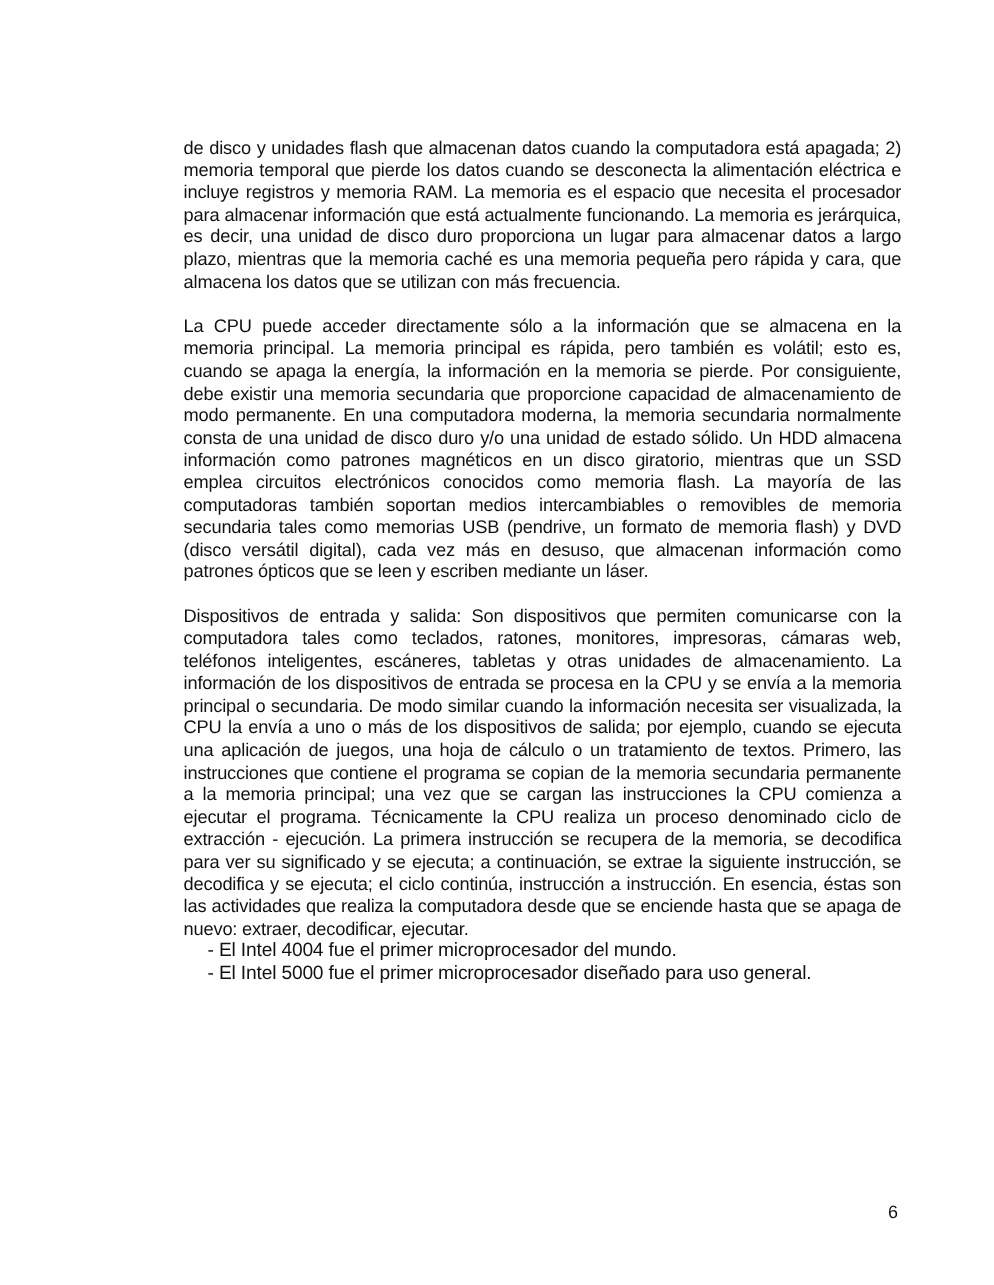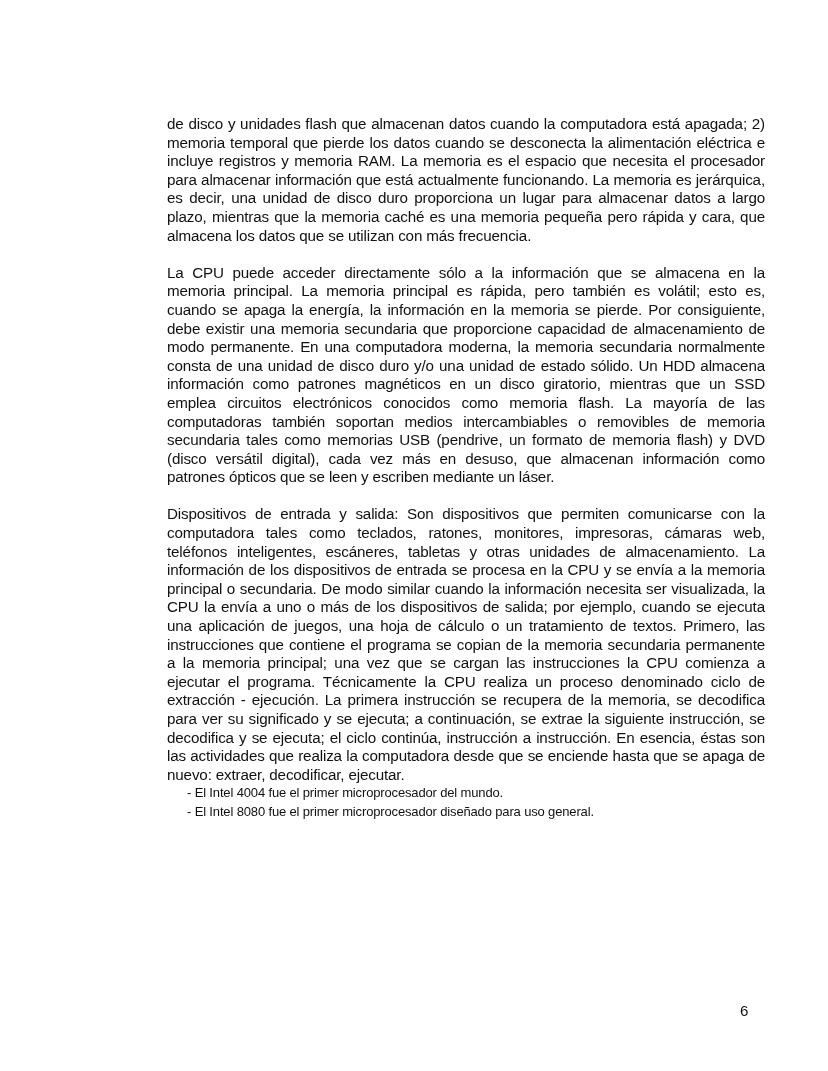--- a/index.html
+++ b/index.html
@@ -10,42 +10,42 @@
     body {
       width: 828px;
       height: 1071px;
       position: relative;
       overflow: hidden;
       font-family: "Liberation Sans", sans-serif;
       color: #111111;
     }
     .page {
       position: absolute;
-      left: 167px;
+      left: 153px;
       top: 115px;
       width: 598px;
     }
     .para {
       font-size: 15.2px;
       line-height: 18.6px;
       text-align: justify;
       margin: 0;
       letter-spacing: -0.15px;
     }
     .para.gap {
       margin-bottom: 18.6px;
     }
     .para b {
       font-weight: normal;
     }
     .list {
       list-style: none;
       margin: 0;
       padding: 0 0 0 20px;
-      font-size: 13px;
+      font-size: 16px;
       line-height: 18.6px;
       letter-spacing: -0.15px;
     }
     .list li {
       margin: 0;
     }
     .page-number {
       position: absolute;
       left: 740px;
       top: 1002px;
@@ -60,17 +60,17 @@
 <div class="page">
   <p class="para gap">de disco y unidades flash que almacenan datos cuando la computadora está apagada; 2) memoria temporal que pierde los datos cuando se desconecta la alimentación eléctrica e incluye registros y memoria RAM. La memoria es el espacio que necesita el procesador para almacenar información que está actualmente funcionando. La memoria es jerárquica, es decir, una unidad de disco duro proporciona un lugar para almacenar datos a largo plazo, mientras que la memoria caché es una memoria pequeña pero rápida y cara, que almacena los datos que se utilizan con más frecuencia.</p>
 
   <p class="para gap">La CPU puede acceder directamente sólo a la información que se almacena en la memoria principal. La memoria principal es rápida, pero también es volátil; esto es, cuando se apaga la energía, la información en la memoria se pierde. Por consiguiente, debe existir una memoria secundaria que proporcione capacidad de almacenamiento de modo permanente. En una computadora moderna, la memoria secundaria normalmente consta de una unidad de disco duro y/o una unidad de estado sólido. Un HDD almacena información como patrones magnéticos en un disco giratorio, mientras que un SSD emplea circuitos electrónicos conocidos como memoria flash. La mayoría de las computadoras también soportan medios intercambiables o removibles de memoria secundaria tales como memorias USB (pendrive, un formato de memoria flash) y DVD (disco versátil digital), cada vez más en desuso, que almacenan información como patrones ópticos que se leen y escriben mediante un láser.</p>
 
   <p class="para"><b>Dispositivos de entrada y salida:</b><span> Son dispositivos que permiten comunicarse con la computadora tales como teclados, ratones, monitores, impresoras, cámaras web, teléfonos inteligentes, escáneres, tabletas y otras unidades de almacenamiento. La información de los dispositivos de entrada se procesa en la CPU y se envía a la memoria principal o secundaria. De modo similar cuando la información necesita ser visualizada, la CPU la envía a uno o más de los dispositivos de salida; por ejemplo, cuando se ejecuta una aplicación de juegos, una hoja de cálculo o un tratamiento de textos. Primero, las instrucciones que contiene el programa se copian de la memoria secundaria permanente a la memoria principal; una vez que se cargan las instrucciones la CPU comienza a ejecutar el programa. Técnicamente la CPU realiza un proceso denominado ciclo de extracción - ejecución. La primera instrucción se recupera de la memoria, se decodifica para ver su significado y se ejecuta; a continuación, se extrae la siguiente instrucción, se decodifica y se ejecuta; el ciclo continúa, instrucción a instrucción. En esencia, éstas son las actividades que realiza la computadora desde que se enciende hasta que se apaga de nuevo: extraer, decodificar, ejecutar.</span></p>
 
 
   <ul class="list">
     <li>- El Intel 4004 fue el primer microprocesador del mundo.</li>
-    <li>- El Intel 8080 fue el primer microprocesador diseñado para uso general.</li>
+    <li>- El Intel 5000 fue el primer microprocesador diseñado para uso general.</li>
   </ul>
 </div>
 
 <div class="page-number">6</div>
 
 </body></html>

